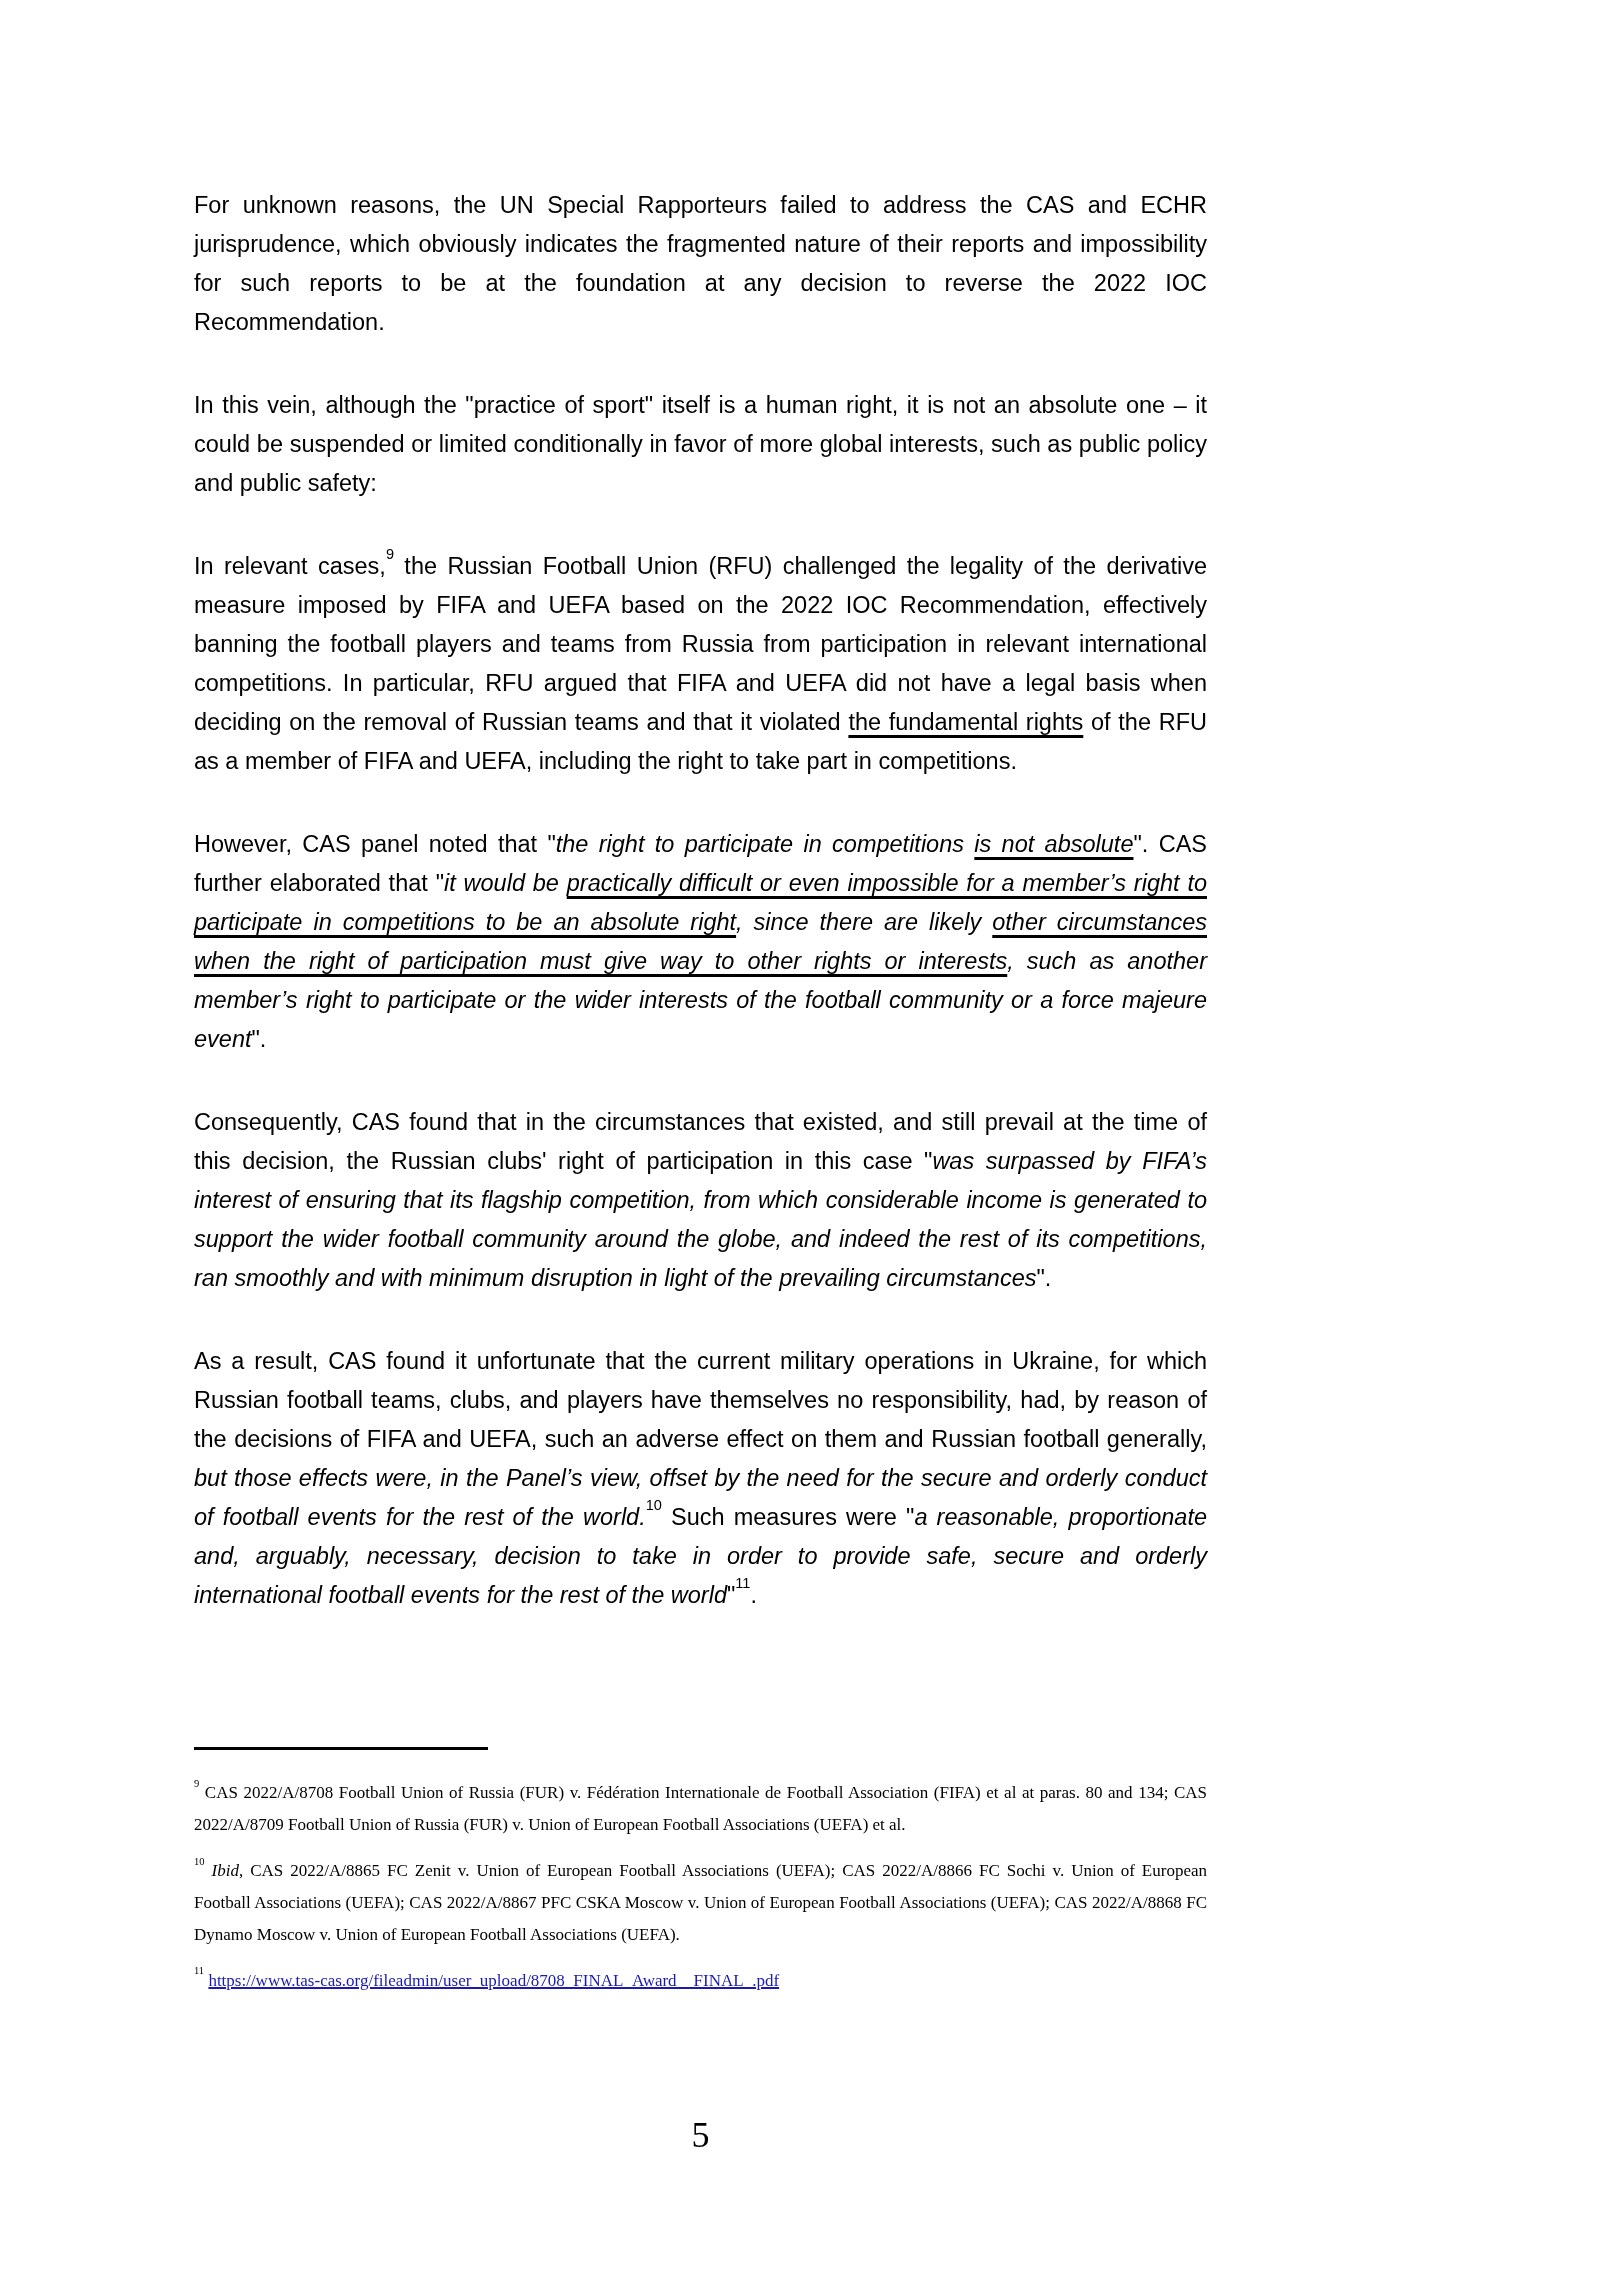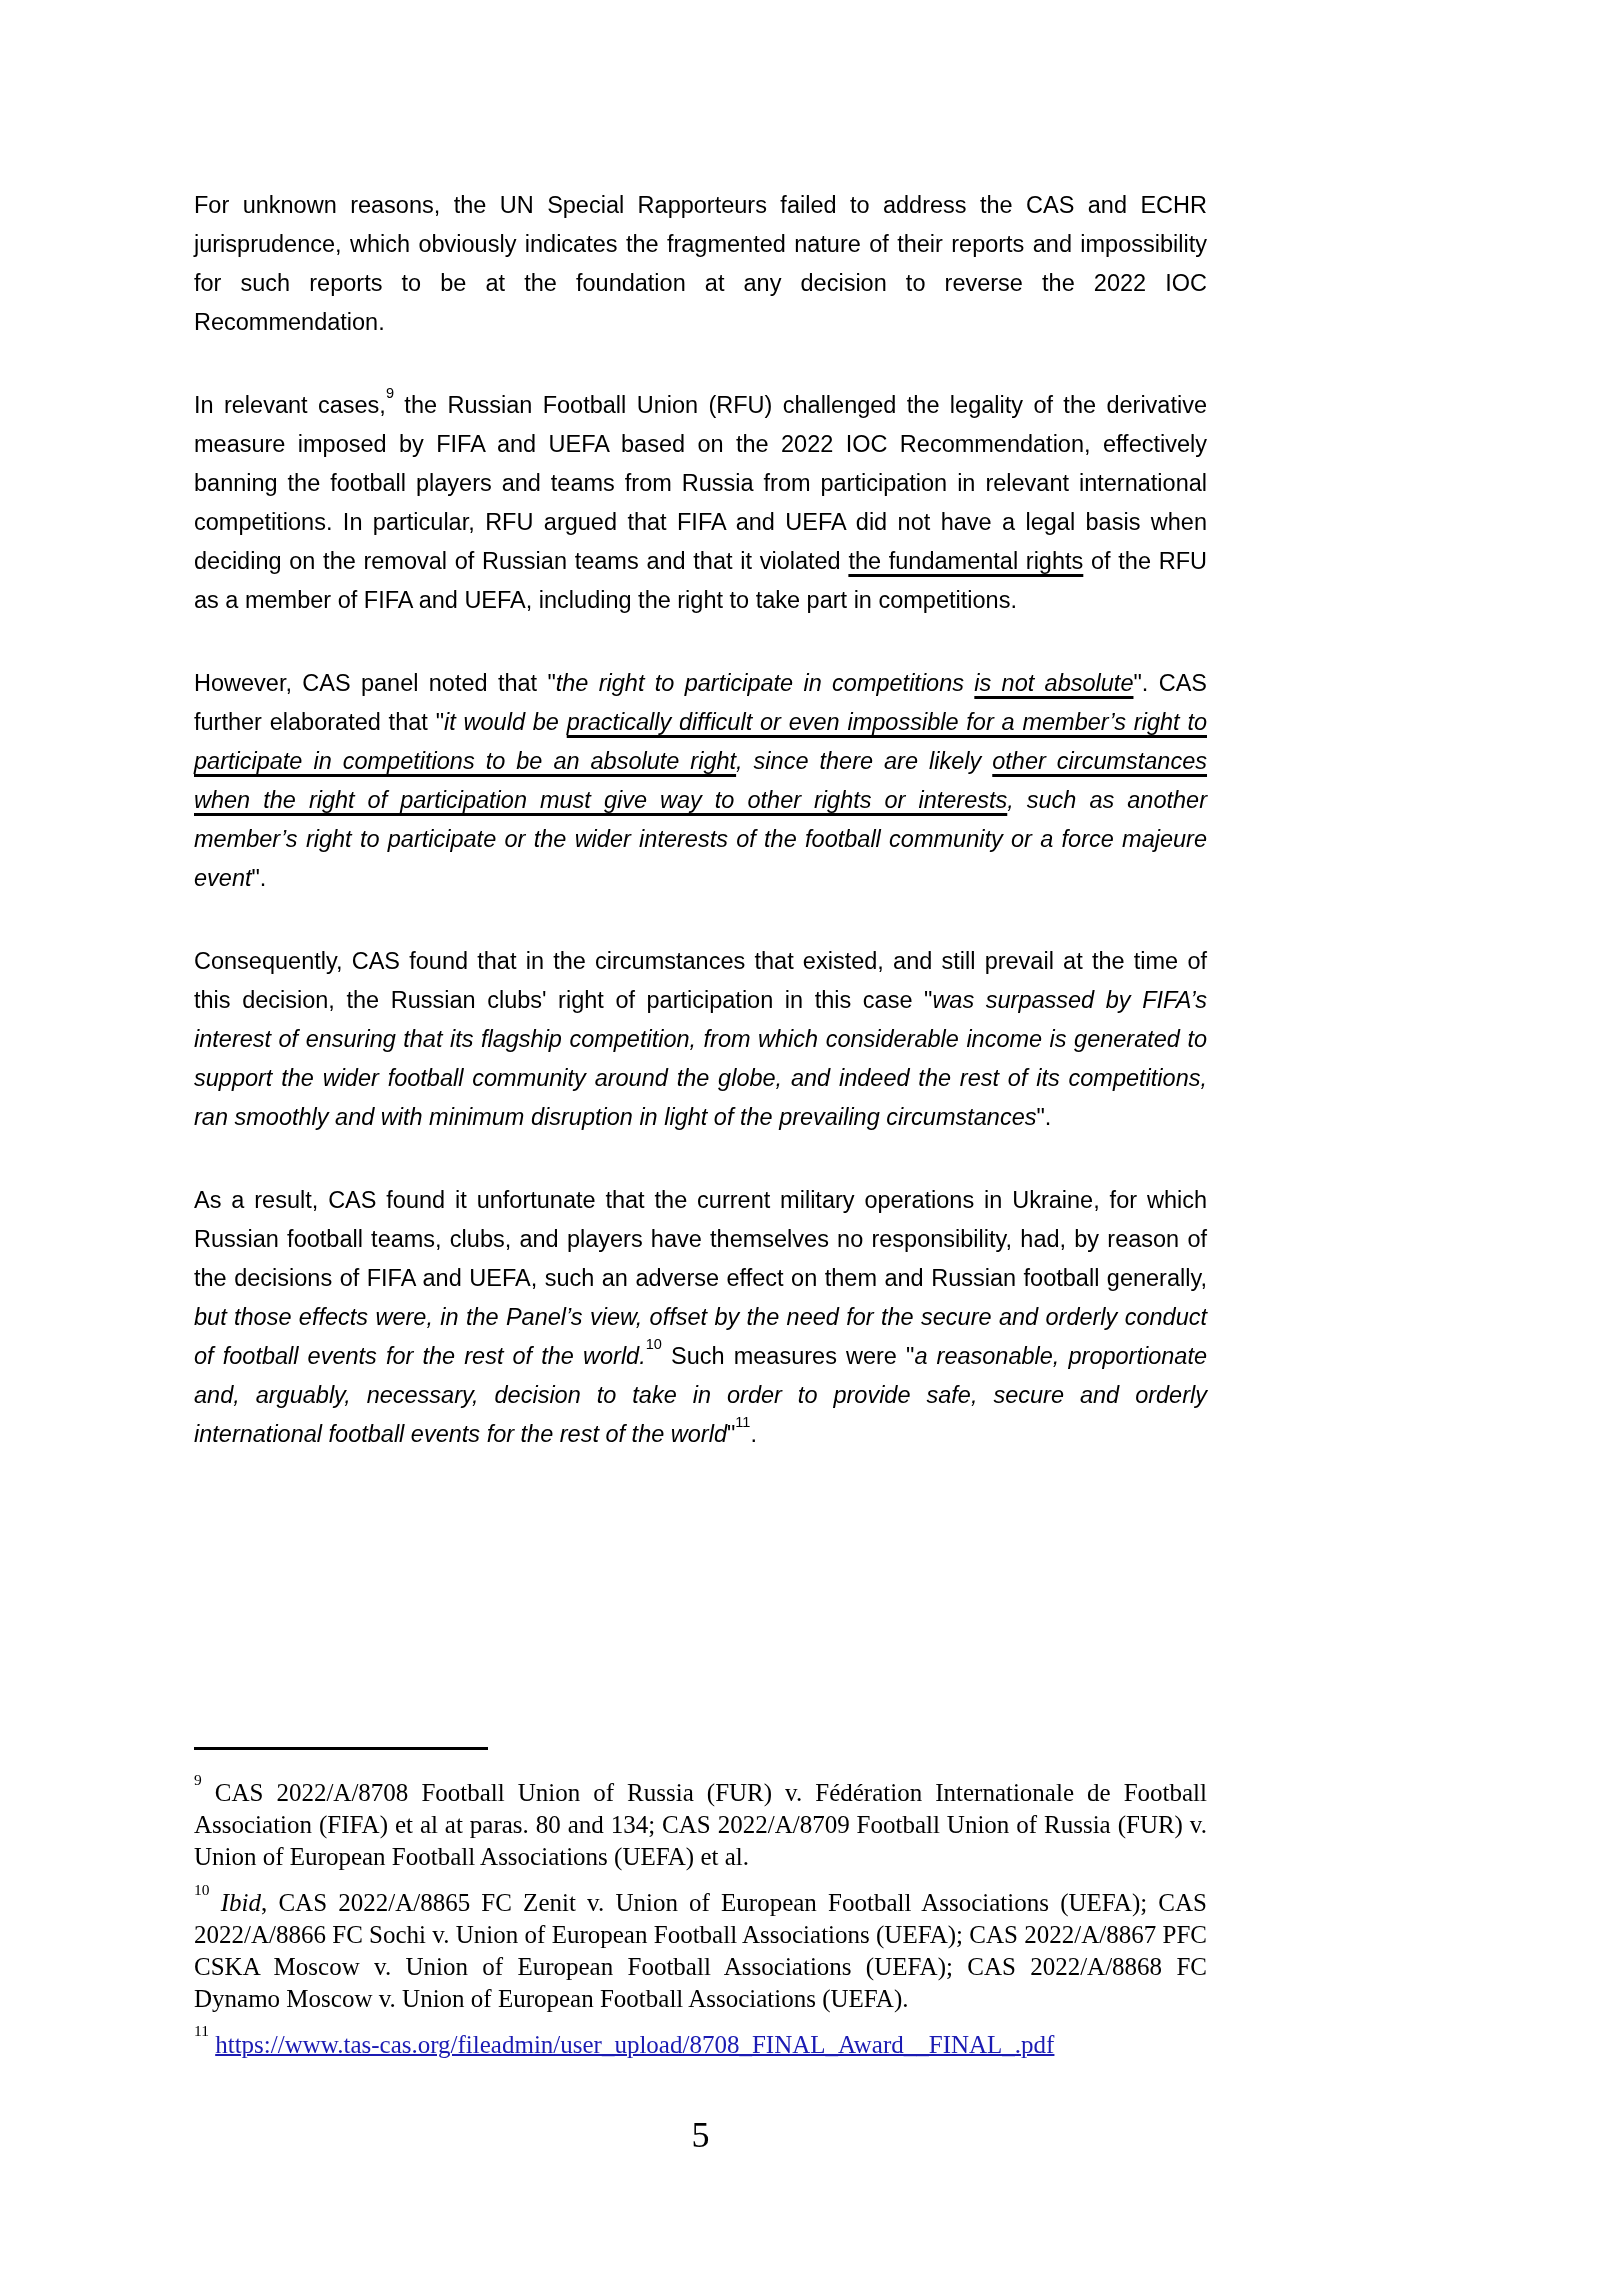--- a/index.html
+++ b/index.html
@@ -53,21 +53,21 @@
     font-family:"Liberation Serif", serif;
   }
   .fn-sep{
     width:294px;
     height:2.9px;
     background:#000000;
     margin:0 0 27.4px 0;
   }
   p.fn{
     margin:0 0 13.7px 0;
-    font-size:25px;
+    font-size:17px;
     line-height:32px;
     text-align:justify;
   }
   .fn a.link{
     text-decoration:underline;
     text-decoration-thickness:2px;
   }
   .page-number{
     position:absolute;
     top:2116px;
@@ -78,20 +78,21 @@
     font-size:36px;
     line-height:39px;
   }
 </style>
 </head>
 <body>
 
 <div class="page">
   <div class="content" id="doc-body">
       <p class="para"><span>For unknown reasons, the UN Special Rapporteurs failed to address the CAS and ECHR jurisprudence, which obviously indicates the fragmented nature of their reports and impossibility for such reports to be at the foundation at any decision to reverse the 2022 IOC Recommendation.</span></p>
+      <p class="para"><span>In this vein, although the "practice of sport" itself is a human right, it is not an absolute one – it could be suspended or limited conditionally in favor of more global interests, such as public policy and public safety:</span></p>
       <p class="para"><span>In relevant cases,</span><sup class="ref">9</sup><span> the Russian Football Union (RFU) challenged the legality of the derivative measure imposed by FIFA and UEFA based on the 2022 IOC Recommendation, effectively banning the football players and teams from Russia from participation in relevant international competitions. In particular, RFU argued that FIFA and UEFA did not have a legal basis when deciding on the removal of Russian teams and that it violated </span><span class="ul">the fundamental rights</span><span> of the RFU as a member of FIFA and UEFA, including the right to take part in competitions.</span></p>
       <p class="para"><span>However, CAS panel noted that "</span><span class="it">the right to participate in competitions </span><span class="it ul">is not absolute</span><span>". CAS further elaborated that "</span><span class="it">it would be </span><span class="it ul">practically difficult or even impossible for a member’s right to participate in competitions to be an absolute right</span><span class="it">, since there are likely </span><span class="it ul">other circumstances when the right of participation must give way to other rights or interests</span><span class="it">, such as another member’s right to participate or the wider interests of the football community or a force majeure event</span><span>".</span></p>
       <p class="para"><span>Consequently, CAS found that in the circumstances that existed, and still prevail at the time of this decision, the Russian clubs' right of participation in this case "</span><span class="it">was surpassed by FIFA’s interest of ensuring that its flagship competition, from which considerable income is generated to support the wider football community around the globe, and indeed the rest of its competitions, ran smoothly and with minimum disruption in light of the prevailing circumstances</span><span>".</span></p>
       <p class="para"><span>As a result, CAS found it unfortunate that the current military operations in Ukraine, for which Russian football teams, clubs, and players have themselves no responsibility, had, by reason of the decisions of FIFA and UEFA, such an adverse effect on them and Russian football generally, </span><span class="it">but those effects were, in the Panel’s view, offset by the need for the secure and orderly conduct of football events for the rest of the world.</span><sup class="ref">10</sup><span> Such measures were "</span><span class="it">a reasonable, proportionate and, arguably, necessary, decision to take in order to provide safe, secure and orderly international football events for the rest of the world</span><span>"</span><sup class="ref">11</sup><span>.</span></p>
     </div>
 
   <div class="footnote-area">
     <div class="fn-sep"></div>
     <div id="footnotes">
         <p class="fn"><sup class="ref">9</sup><span> CAS 2022/A/8708 Football Union of Russia (FUR) v. Fédération Internationale de Football Association (FIFA) et al at paras. 80 and 134; CAS 2022/A/8709 Football Union of Russia (FUR) v. Union of European Football Associations (UEFA) et al.</span></p>

